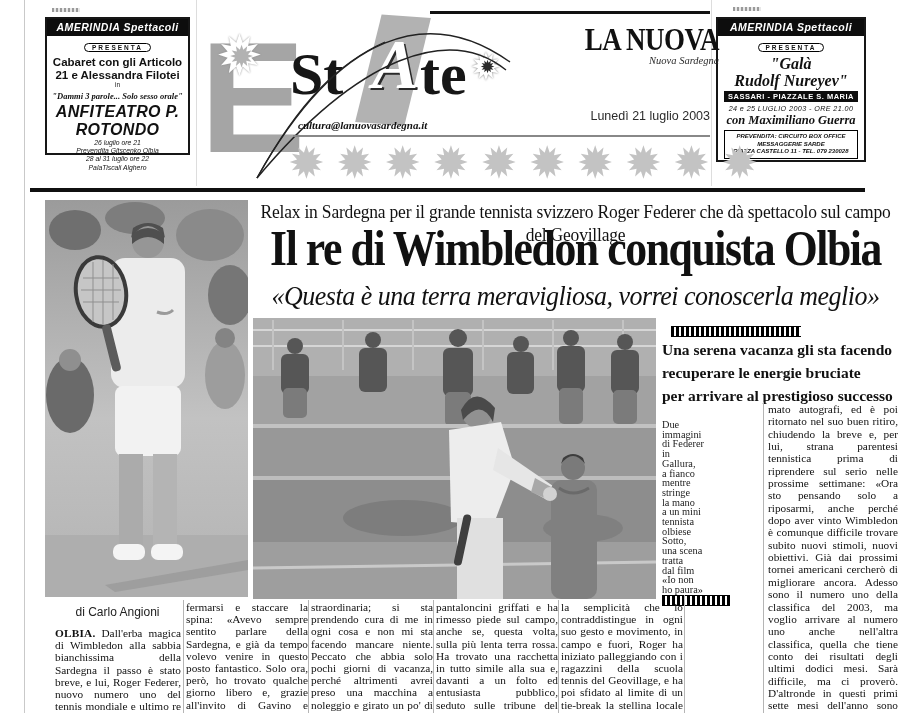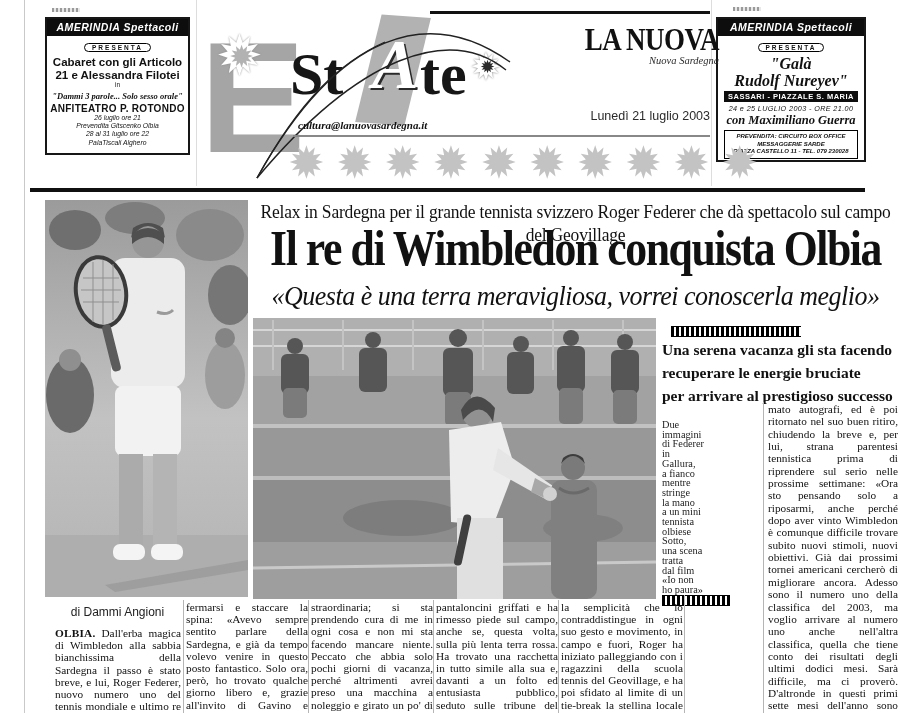--- a/index.html
+++ b/index.html
@@ -14,21 +14,21 @@
   .adbox{position:absolute;border:2px solid #161616;background:#fff;text-align:center;
          font-family:"Liberation Sans",sans-serif;}
   .adbrand{background:#0d0d0d;color:#fff;font-style:italic;font-weight:bold;
            font-size:10.5px;padding:2px 0 3px;letter-spacing:.5px;}
   .presenta{display:inline-block;border:1px solid #000;border-radius:8px;padding:0 7px;
             font-size:6.5px;letter-spacing:2px;font-weight:bold;margin-top:2px;}
   .adline-big{font-size:11.5px;font-weight:bold;line-height:12.5px;white-space:pre-line;margin-top:2px;}
   .adline-tiny{font-size:6.5px;line-height:8px;}
   .adline-grunge{font-size:8.5px;font-weight:bold;font-style:italic;margin-top:2px;
                  font-family:"Liberation Serif",serif;}
-  .adline-venue{font-size:10px;font-weight:bold;margin-top:2px;letter-spacing:.3px;}
+  .adline-venue{font-size:16px;font-weight:bold;font-style:italic;margin-top:2px;letter-spacing:.3px;}
   .adline-small{font-size:6.8px;font-style:italic;line-height:8.2px;white-space:pre-line;}
   .adscript{font-family:"Liberation Serif",serif;font-style:italic;font-weight:bold;
             font-size:16px;line-height:17px;white-space:pre-line;margin-top:1px;}
   .adbar2{background:#0d0d0d;color:#fff;font-size:7.5px;font-weight:bold;letter-spacing:.5px;
           width:92%;margin:2px auto;padding:1px 0;}
   .addate{font-size:7.2px;font-style:italic;letter-spacing:.4px;}
   .adwith{font-family:"Liberation Serif",serif;font-style:italic;font-size:12.5px;font-weight:bold;}
   .adpresale{border:1px solid #000;width:90%;margin:2px auto 0;font-size:6px;font-weight:bold;
              font-style:italic;line-height:7.5px;white-space:pre-line;padding:2px 0;}
 
@@ -295,21 +295,21 @@
   <div class="colrule" style="left:433px;top:600px;height:113px;"></div>
   <div class="colrule" style="left:558px;top:600px;height:113px;"></div>
   <div class="colrule" style="left:684px;top:595px;height:118px;"></div>
   <div class="colrule" style="left:763px;top:402px;height:311px;"></div>
 
   <div class="rightcol">
     <p>mato autografi, ed è poi ritornato nel suo buen ritiro, chiudendo la breve e, per lui, strana parentesi tennistica prima di riprendere sul serio nelle prossime settimane: «Ora sto pensando solo a riposarmi, anche perché dopo aver vinto Wimbledon è comunque difficile trovare subito nuovi stimoli, nuovi obiettivi. Già dai prossimi tornei americani cercherò di migliorare ancora. Adesso sono il numero uno della classifica del 2003, ma voglio arrivare al numero uno anche nell'altra classifica, quella che tiene conto dei risultati degli ultimi dodici mesi. Sarà difficile, ma ci proverò. D'altronde in questi primi sette mesi dell'anno sono riuscito a vincere cinque tornei su quattro superfici diverse e questo è un segnale che mi dà grande fiducia. Attorno a me ci sono state sempre grandi aspettative, ma ora, con il successo conquistato a Wimbledon, ho risposto nel modo più bello e sono pronto a migliorare».</p>
 
   </div>
 
-  <div class="byline">di Dammi Angioni</div>
+  <div class="byline">di Carlo Angioni</div>
   <div class="bodycol" id="col1"><b>OLBIA.</b> <span>Dall'erba magica di Wimbledon alla sabbia bianchissima della Sardegna il passo è stato breve, e lui, Roger Federer, nuovo numero uno del tennis mondiale e ultimo re sul mitico tappeto verde londinese, ha lasciato il clamore che lo ha avvolto dopo la vittoria a Church</span></div>
   <div class="bodycol" id="col2">fermarsi e staccare la spina: «Avevo sempre sentito parlare della Sardegna, e già da tempo volevo venire in questo posto fantastico. Solo ora, però, ho trovato qualche giorno libero e, grazie all'invito di Gavino e Guillermo, sono riuscito ad arrivare a Olbia e fermarmi per un po'. Tutto qua è bellissimo: il mare, le spiagge, e poi la gente è</div>
   <div class="bodycol" id="col3">straordinaria; si sta prendendo cura di me in ogni cosa e non mi sta facendo mancare niente. Peccato che abbia solo pochi giorni di vacanza, perché altrimenti avrei preso una macchina a noleggio e girato un po' di più, per conoscere ancora meglio questa terra straordinaria».
 Ieri, però, Federer ha indossato di nuovo scarpette e</div>
   <div class="bodycol" id="col4">pantaloncini griffati e ha rimesso piede sul campo, anche se, questa volta, sulla più lenta terra rossa. Ha trovato una racchetta in tutto simile alla sua e, davanti a un folto ed entusiasta pubblico, seduto sulle tribune del centro sportivo olbiese in attesa della finale del torneo internazionale, ha regalato mezz'ora di grande tennis. Con</div>
   <div class="bodycol" id="col5">la semplicità che lo contraddistingue in ogni suo gesto e movimento, in campo e fuori, Roger ha iniziato palleggiando con i ragazzini della scuola tennis del Geovillage, e ha poi sfidato al limite di un tie-break la stellina locale Fabio Docche. Ha regalato sorrisi, scherzato con i tennisti più piccoli e smaliziati, ha distribuito sue fotografie, fir-</div>
 
 </div>
 
 </body></html>

